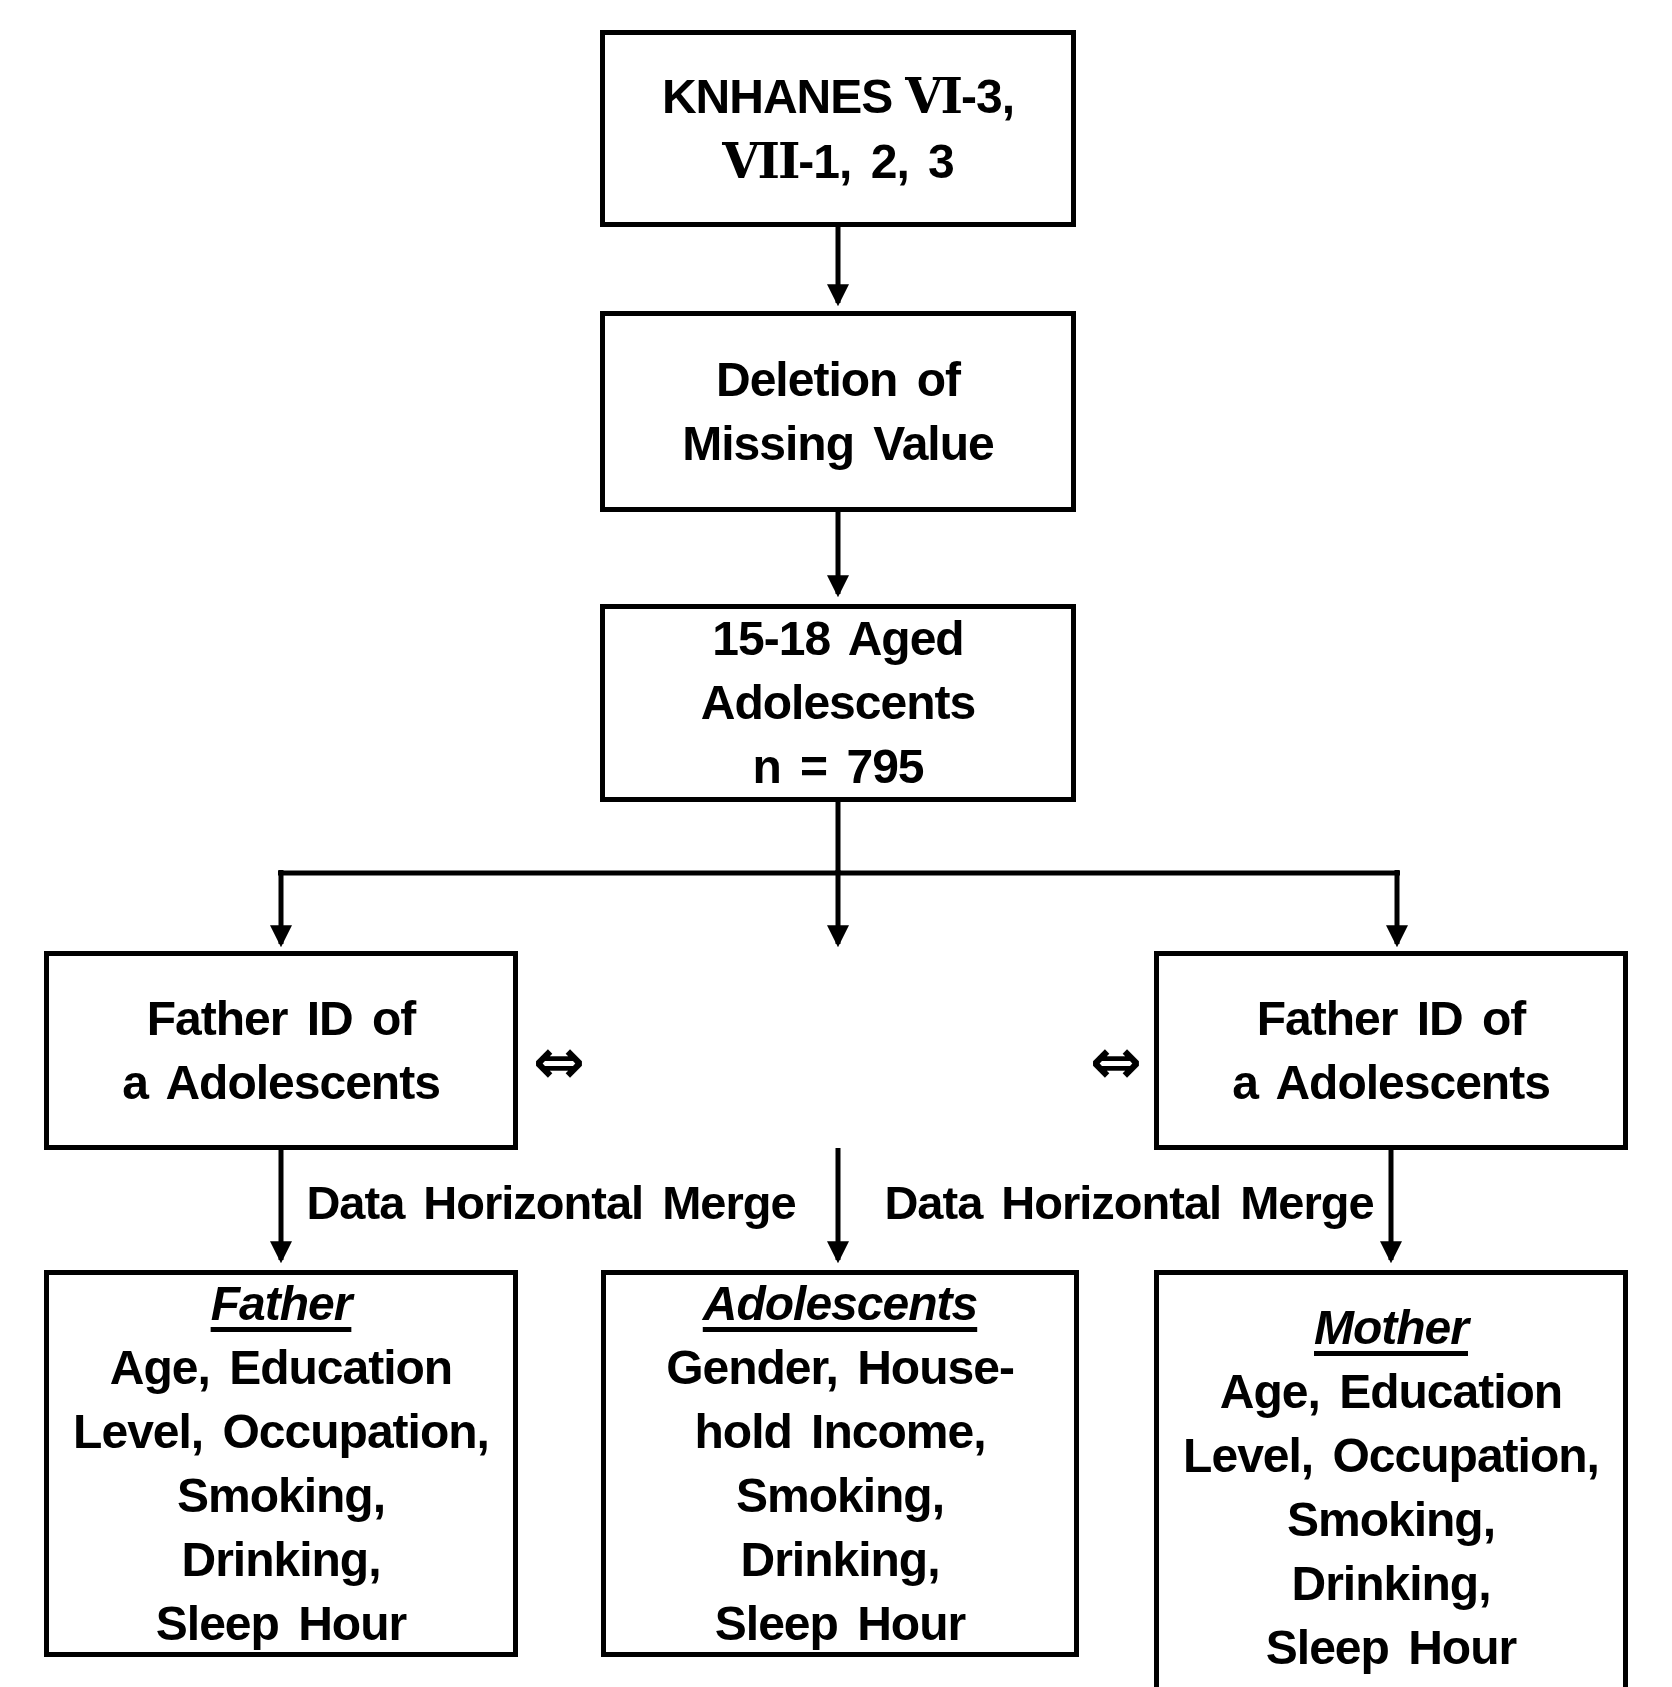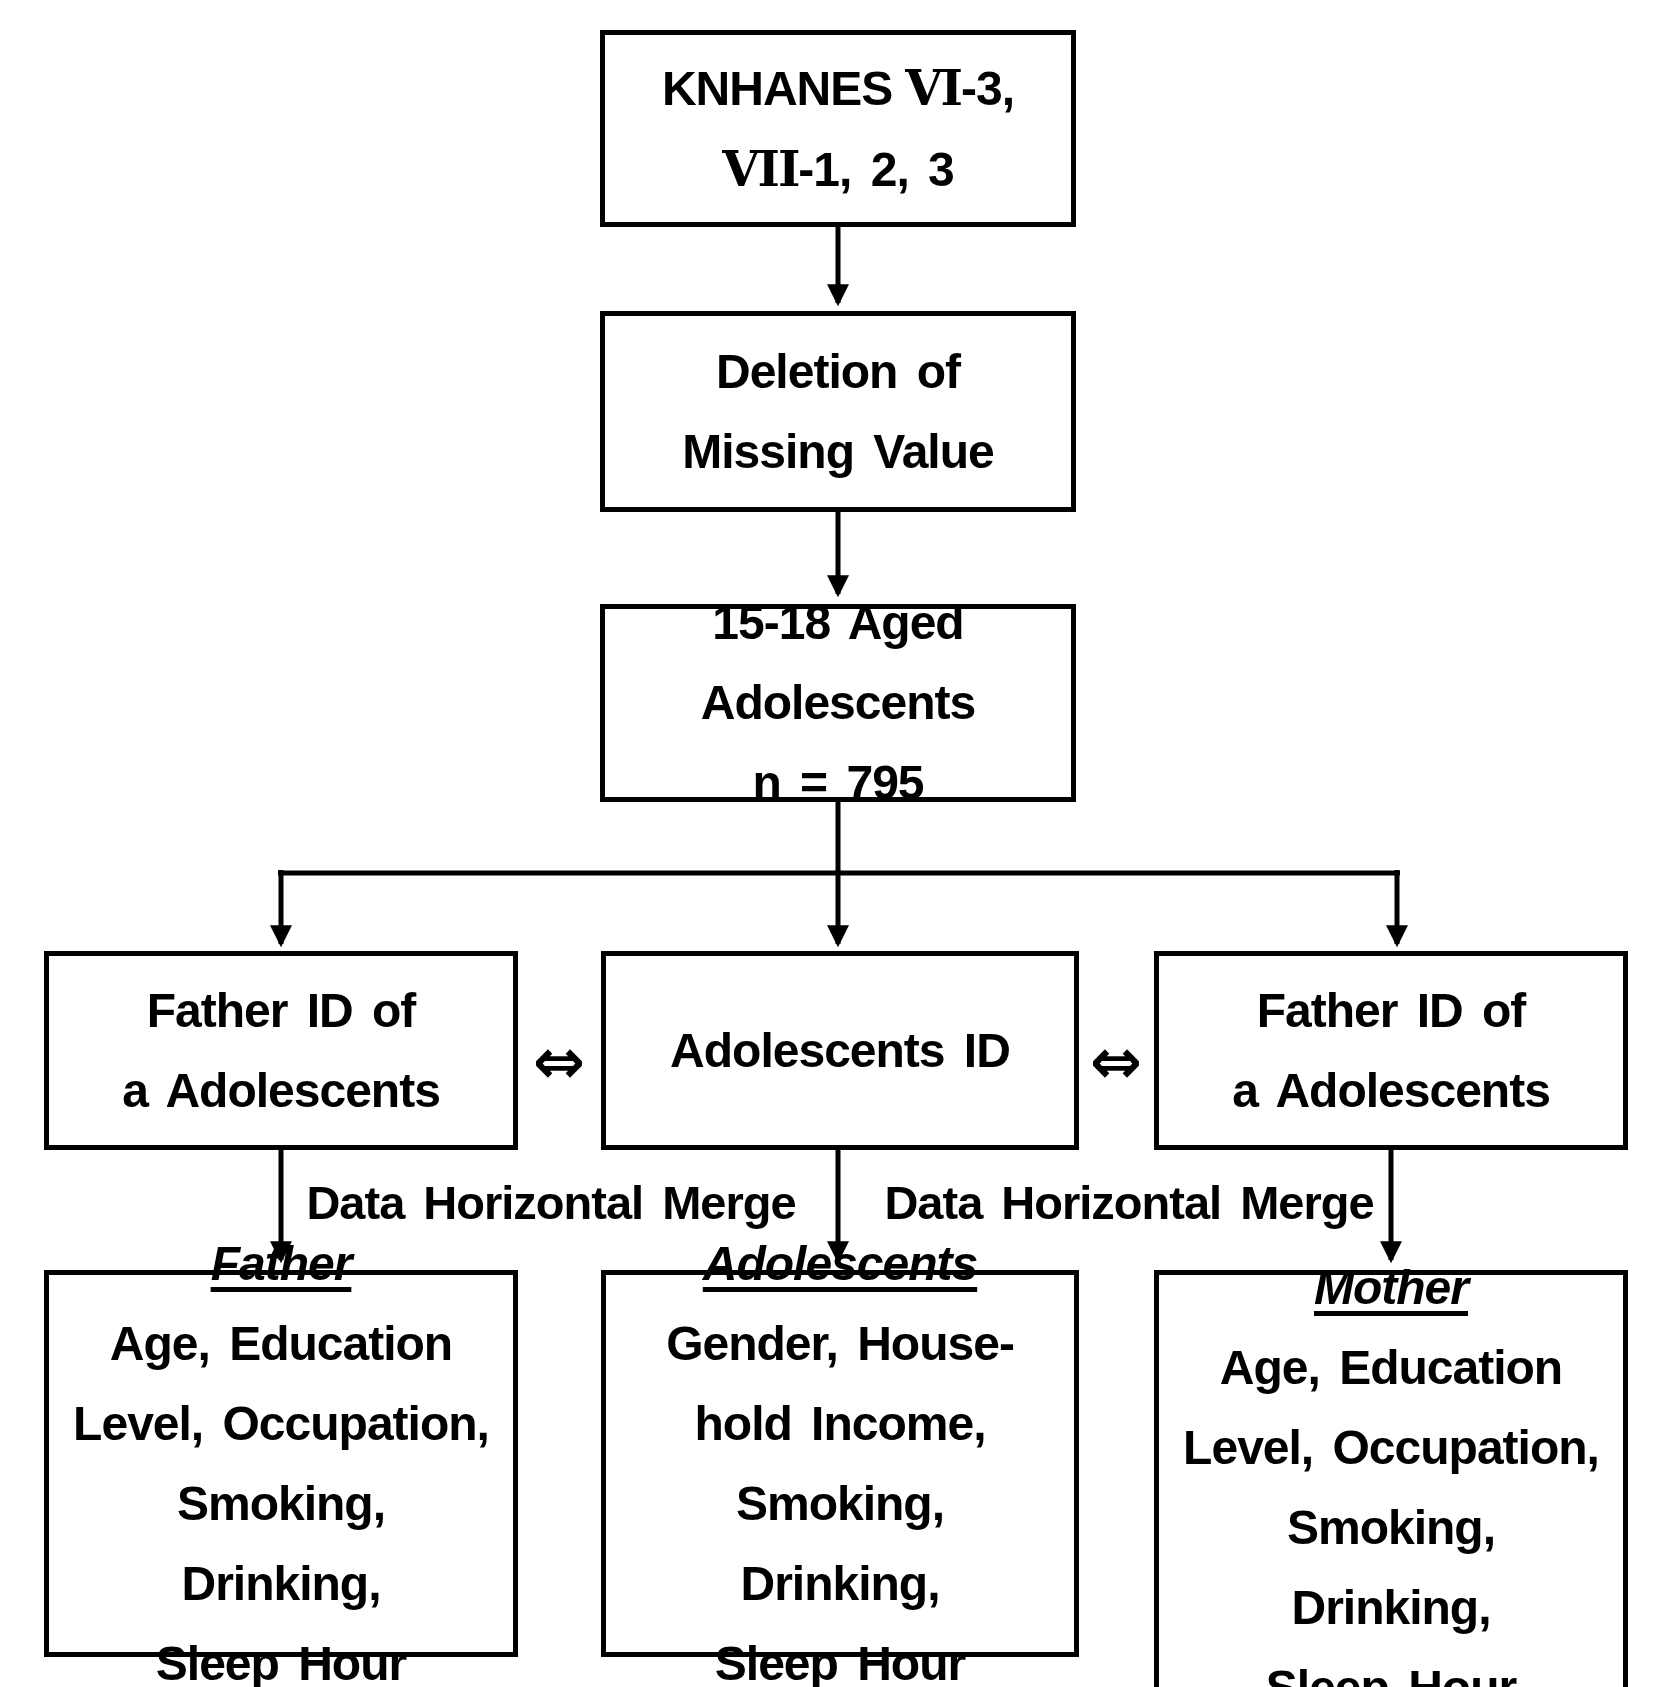--- a/index.html
+++ b/index.html
@@ -33,21 +33,21 @@
     position: absolute;
     box-sizing: border-box;
     border: 5px solid #000000;
     background: #ffffff;
     display: flex;
     flex-direction: column;
     align-items: center;
     justify-content: center;
     text-align: center;
     font-size: 48px;
-    line-height: 80px;
+    line-height: 64px;
     letter-spacing: -1px;
     word-spacing: 7px;
   }
   .lines { white-space: pre-line; }
   .line  { white-space: nowrap; }
   .numeral {
     font-family: "DejaVu Serif", serif;
     letter-spacing: -2px;
   }
   .numeral-gap { display: inline-block; width: 13px; }
@@ -125,23 +125,20 @@
     <div class="lines">15-18 Aged
 Adolescents
 n = 795</div>
   </div>
 
   <div class="box" id="box-father-id">
     <div class="lines">Father ID of
 a Adolescents</div>
   </div>
 
-  <div class="box" id="box-adol-id">
-    <div class="lines">Adolescents ID</div>
-  </div>
 
   <div class="box" id="box-mother-id">
     <div class="lines">Father ID of
 a Adolescents</div>
   </div>
 
   <div class="dbl-arrow" id="dbl-left">⇔</div>
   <div class="dbl-arrow" id="dbl-right">⇔</div>
 
   <div class="merge-label" id="merge-left">Data Horizontal Merge</div>

